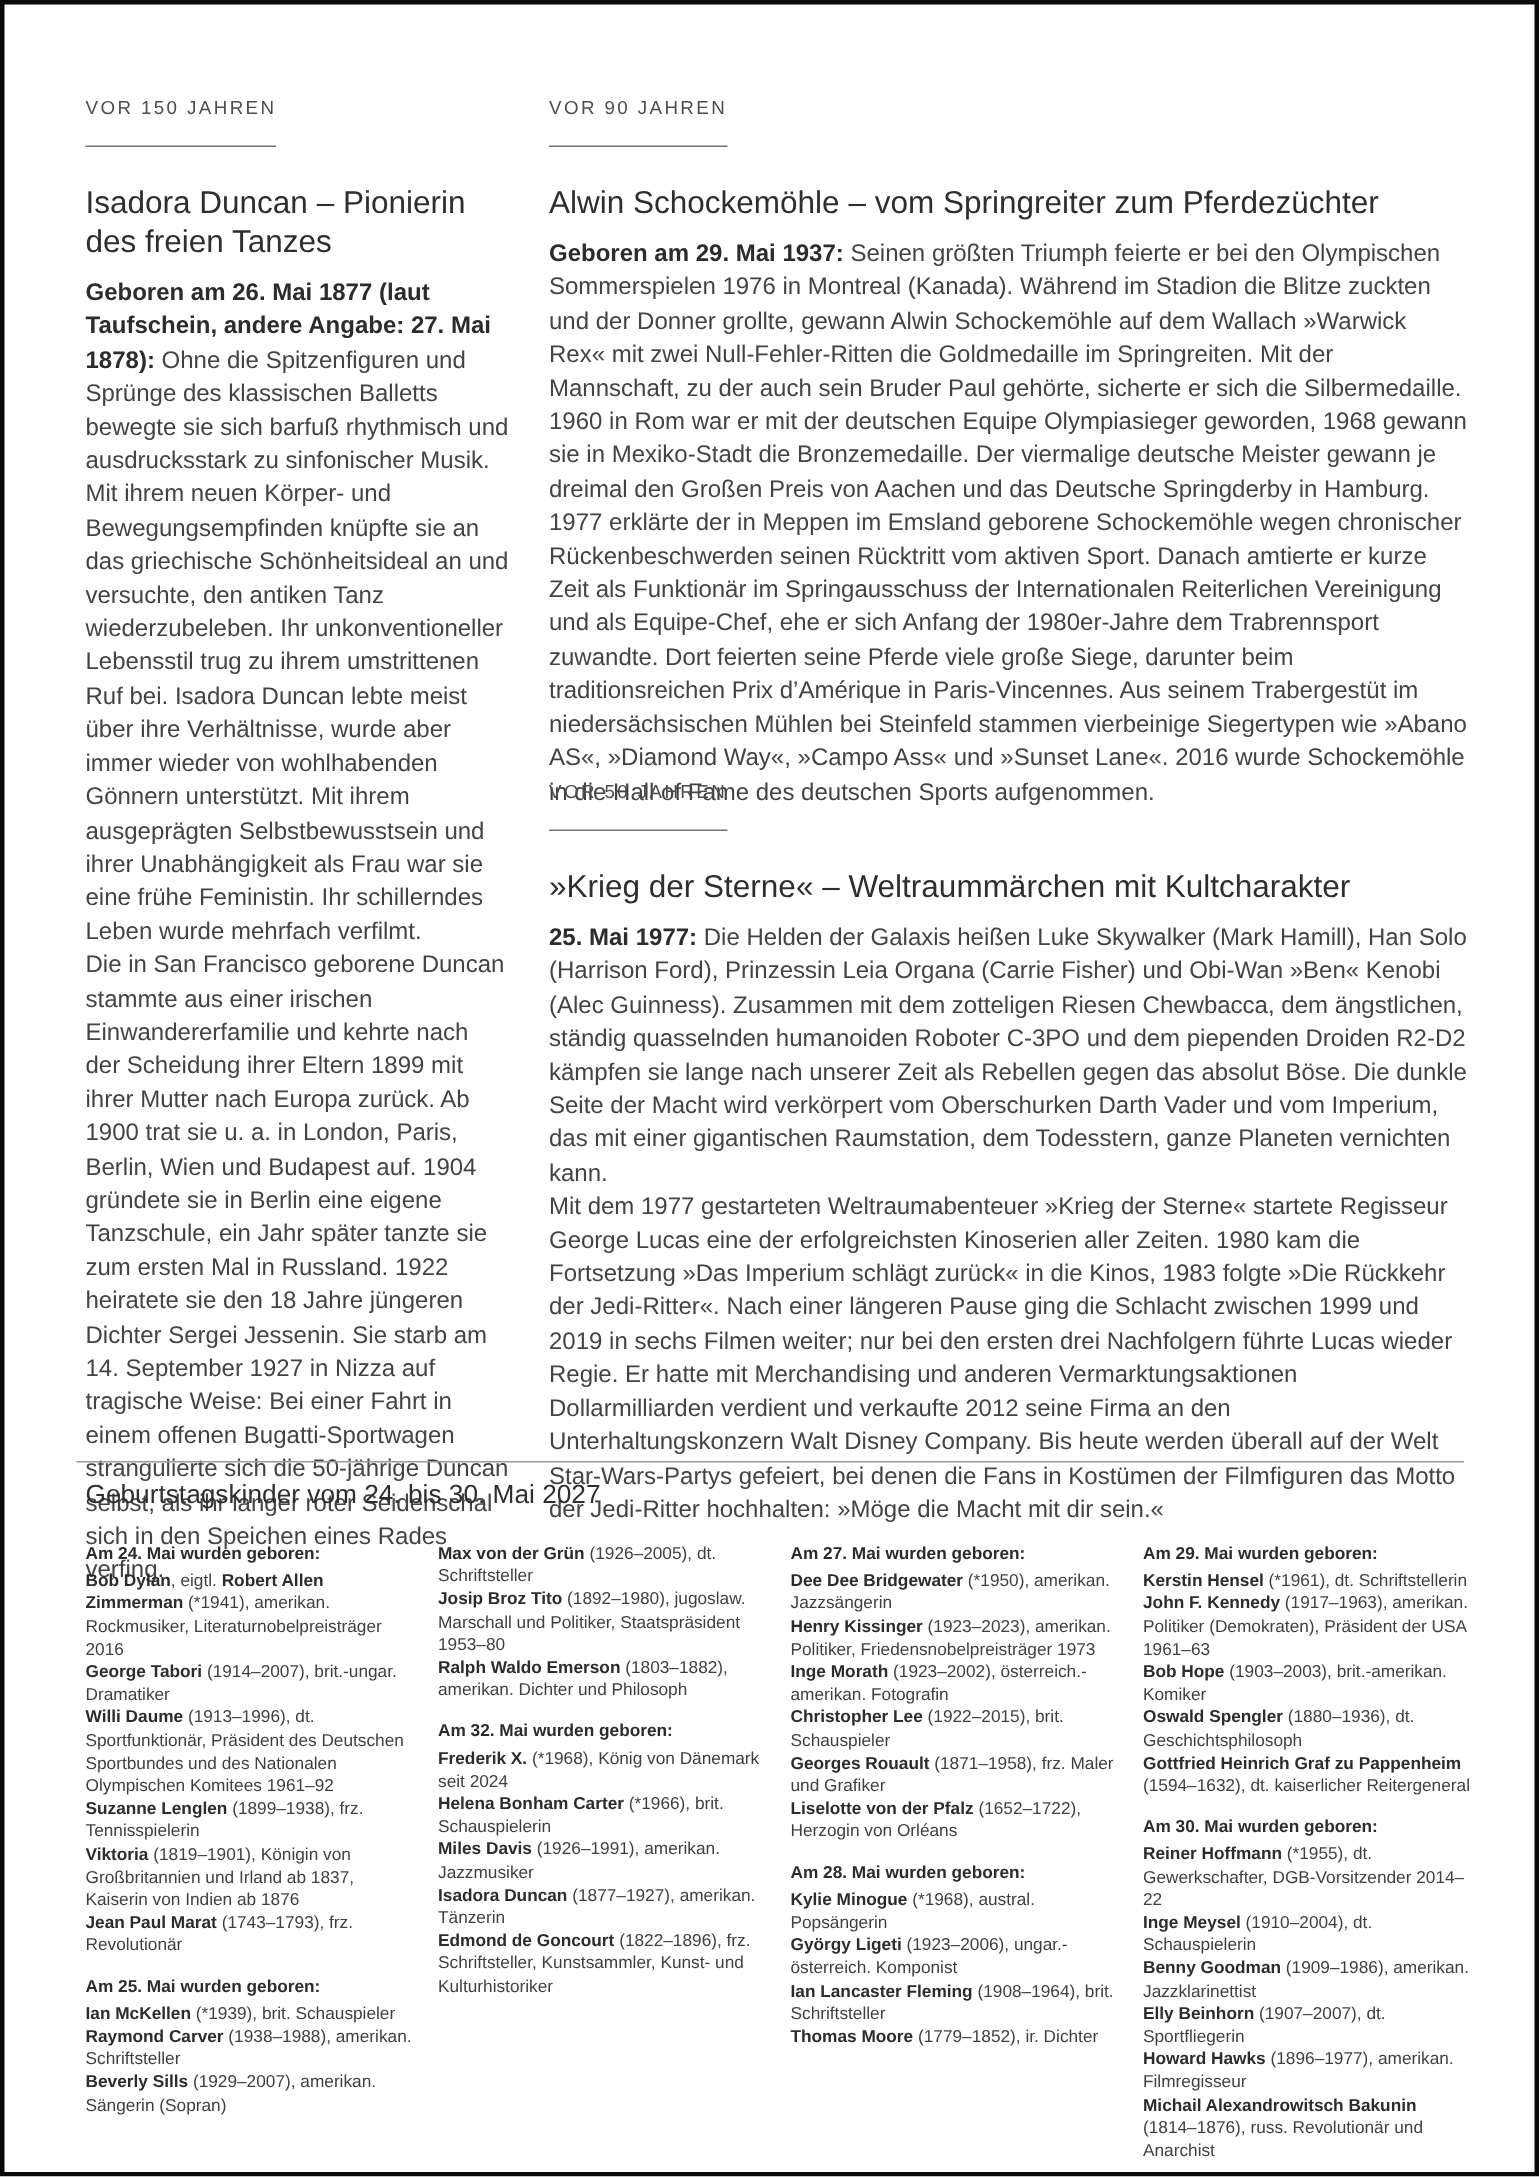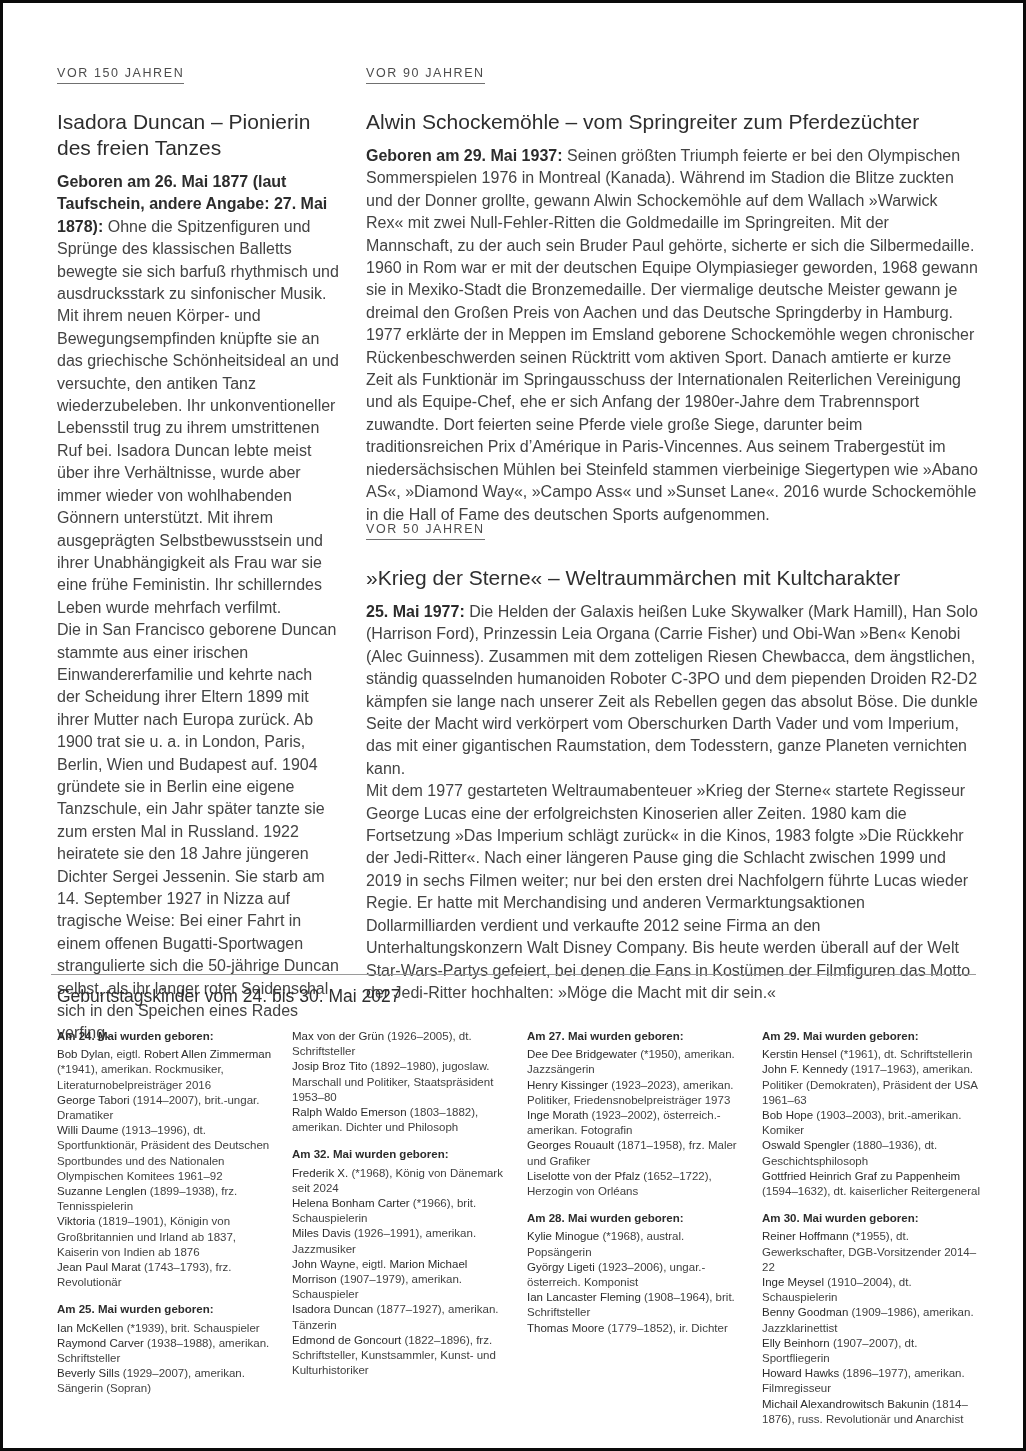--- a/index.html
+++ b/index.html
@@ -15,21 +15,21 @@
   }
   .article{position:absolute;}
   #article-duncan{left:54px;top:60px;width:282px;}
   #article-schockemoehle{left:363px;top:60px;width:613px;}
   #article-starwars{left:363px;top:516px;width:613px;}
   .kicker{
     display:inline-block;
     font-size:12.5px;
     letter-spacing:1.6px;
     color:#4c4c4c;
-    padding-bottom:3px;
+    padding-bottom:18px;
     border-bottom:1px solid #707070;
     margin-bottom:13px;
     white-space:nowrap;
   }
   .article-title{
     font-size:21px;
     line-height:26px;
     font-weight:400;
     color:#2e2e2e;
     margin:12px 0 10px 0;
@@ -45,21 +45,21 @@
   .bday-title{
     font-size:17.5px;font-weight:400;color:#2e2e2e;margin:0 0 22px 0;
   }
   .bday-columns{display:flex;gap:17px;align-items:flex-start;}
   .bday-col{width:218px;flex:0 0 218px;}
   .bday-group + .bday-group{margin-top:12px;}
   .bday-header{
     font-size:11.5px;line-height:15.2px;font-weight:700;color:#2c2c2c;margin-bottom:3px;
   }
   .bday-entry{font-size:11.5px;line-height:15.2px;color:#3f3f3f;}
-  .bn{font-weight:400;color:#2c2c2c;}
+  .bn{font-weight:700;color:#2c2c2c;}
 </style>
 </head>
 <body>
 
 <div class="page">
 
   <section class="article" id="article-duncan">
     <div class="kicker">VOR 150 JAHREN</div>
     <h2 class="article-title">Isadora Duncan – Pionierin des freien Tanzes</h2>
     <div class="body-text">
@@ -111,31 +111,31 @@
           <div class="bday-group">
             <div class="bday-entry"><span class="bn">Max von der Grün</span><span> (1926–2005), dt. Schriftsteller</span></div>
             <div class="bday-entry"><span class="bn">Josip Broz Tito</span><span> (1892–1980), jugoslaw. Marschall und Politiker, Staatspräsident 1953–80</span></div>
             <div class="bday-entry"><span class="bn">Ralph Waldo Emerson</span><span> (1803–1882), amerikan. Dichter und Philosoph</span></div>
           </div>
           <div class="bday-group">
             <div class="bday-header">Am 32. Mai wurden geboren:</div>
             <div class="bday-entry"><span class="bn">Frederik X.</span><span> (*1968), König von Dänemark seit 2024</span></div>
             <div class="bday-entry"><span class="bn">Helena Bonham Carter</span><span> (*1966), brit. Schauspielerin</span></div>
             <div class="bday-entry"><span class="bn">Miles Davis</span><span> (1926–1991), amerikan. Jazzmusiker</span></div>
-            <div class="bday-entry"><span class="bn">John Wayne</span><span>, eigtl. </span><span class="bn">Marion Michael Morrison</span><span> (1907–1979), amerikan. Schauspieler</span></div>
             <div class="bday-entry"><span class="bn">Isadora Duncan</span><span> (1877–1927), amerikan. Tänzerin</span></div>
             <div class="bday-entry"><span class="bn">Edmond de Goncourt</span><span> (1822–1896), frz. Schriftsteller, Kunstsammler, Kunst- und Kulturhistoriker</span></div>
           </div>
         </div>
         <div class="bday-col">
           <div class="bday-group">
             <div class="bday-header">Am 27. Mai wurden geboren:</div>
             <div class="bday-entry"><span class="bn">Dee Dee Bridgewater</span><span> (*1950), amerikan. Jazzsängerin</span></div>
             <div class="bday-entry"><span class="bn">Henry Kissinger</span><span> (1923–2023), amerikan. Politiker, Friedensnobelpreisträger 1973</span></div>
             <div class="bday-entry"><span class="bn">Inge Morath</span><span> (1923–2002), österreich.-amerikan. Fotografin</span></div>
+            <div class="bday-entry"><span class="bn">Christopher Lee</span><span> (1922–2015), brit. Schauspieler</span></div>
             <div class="bday-entry"><span class="bn">Georges Rouault</span><span> (1871–1958), frz. Maler und Grafiker</span></div>
             <div class="bday-entry"><span class="bn">Liselotte von der Pfalz</span><span> (1652–1722), Herzogin von Orléans</span></div>
           </div>
           <div class="bday-group">
             <div class="bday-header">Am 28. Mai wurden geboren:</div>
             <div class="bday-entry"><span class="bn">Kylie Minogue</span><span> (*1968), austral. Popsängerin</span></div>
             <div class="bday-entry"><span class="bn">György Ligeti</span><span> (1923–2006), ungar.-österreich. Komponist</span></div>
             <div class="bday-entry"><span class="bn">Ian Lancaster Fleming</span><span> (1908–1964), brit. Schriftsteller</span></div>
             <div class="bday-entry"><span class="bn">Thomas Moore</span><span> (1779–1852), ir. Dichter</span></div>
           </div>

